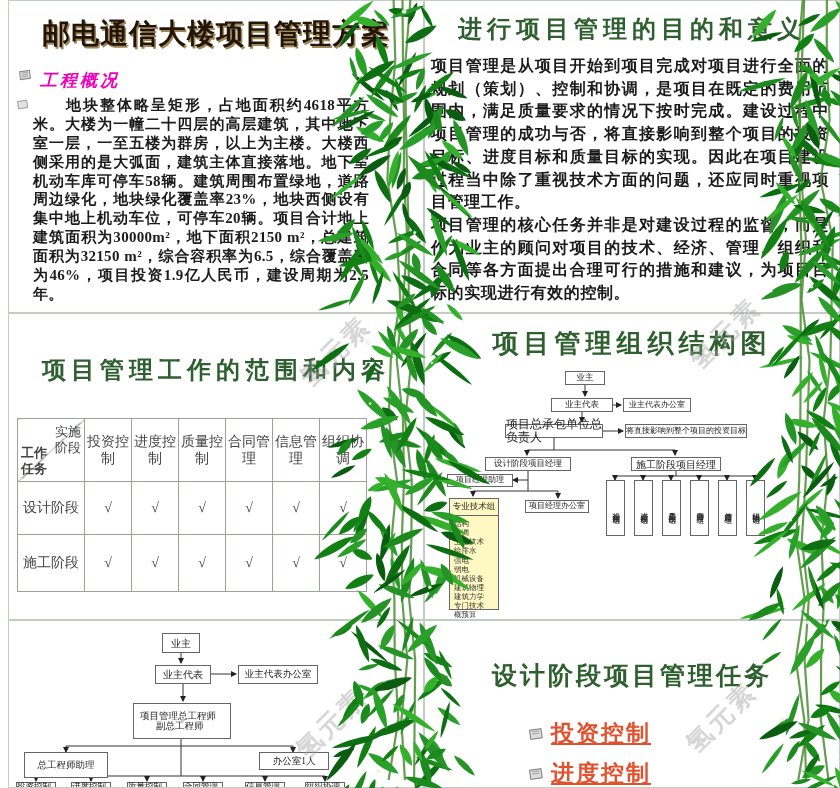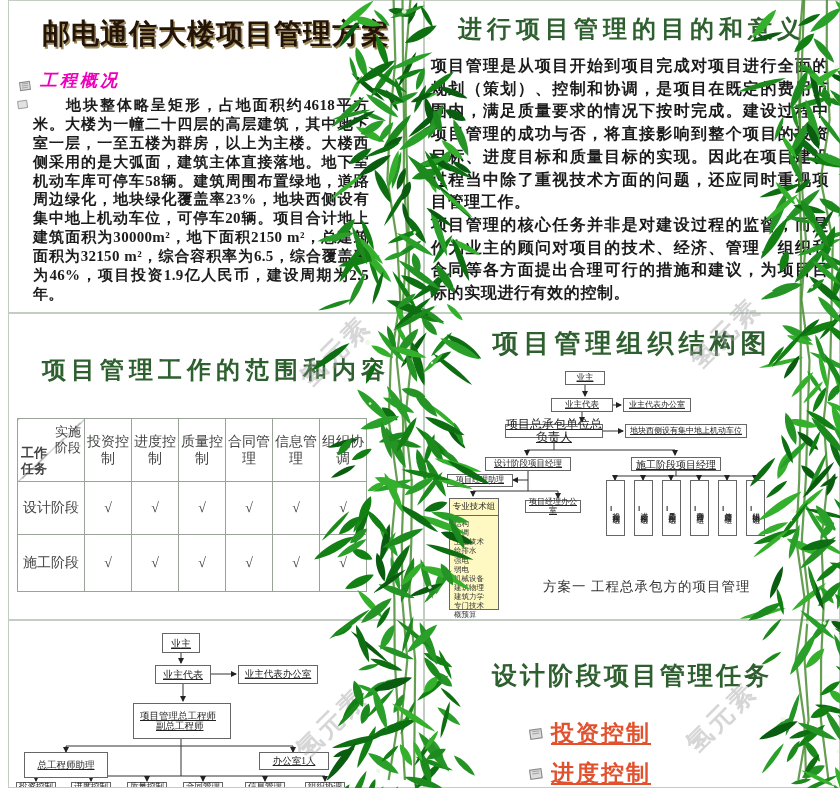--- a/index.html
+++ b/index.html
@@ -2,21 +2,21 @@
 <html><head>
 <meta charset="utf-8">
 <style>
   html,body{margin:0;padding:0;background:#ffffff;}
   #canvas{position:relative;width:840px;height:788px;overflow:hidden;background:#fff;
           font-family:"Liberation Serif","DejaVu Serif",serif;color:#222;}
   .slide{position:absolute;background:#fff;border:1px solid #c3cdc3;box-sizing:border-box;overflow:hidden;}
   
   .s1-title{margin-top:14px;text-align:center;font-size:28px;font-weight:bold;color:#241408;
             letter-spacing:1px;text-shadow:1.5px 1.5px 0 #9c8a5a;}
-  .s1-section{display:flex;align-items:flex-end;gap:7px;margin:16px 0 4px 10px;}
+  .s1-section{display:flex;align-items:flex-start;gap:7px;margin:16px 0 4px 10px;}
   .s1-section-label{font-size:17px;font-weight:bold;font-style:italic;color:#ee00bb;letter-spacing:3px;}
   .s1-bodywrap{position:relative;margin:4px 16px 0 24px;}
   .s1-bullet{position:absolute;left:-16px;top:3px;}
   .s1-body{font-size:15px;font-weight:bold;line-height:1.26;text-align:justify;color:#1c1c1c;
            text-indent:2.2em;width:336px;letter-spacing:.3px;}
   
   .s2-title{margin-top:12px;text-align:center;font-size:24px;font-weight:bold;color:#2e5f2e;letter-spacing:5px;}
   .s2-body{margin:10px 6px 0 6px;font-size:16px;font-weight:600;line-height:1.42;text-align:justify;
            color:#1a1a1a;letter-spacing:.6px;width:398px;}
   .s2-body p{margin:0;}
@@ -27,21 +27,21 @@
                   padding:0;line-height:1.25;}
   td.corner{position:relative;width:66px;height:62px;
      background-image:linear-gradient(to bottom right,transparent 49.4%,#9aa29a 49.4%,#9aa29a 50.6%,transparent 50.6%);}
   .corner-top{position:absolute;top:5px;right:3px;width:32px;font-size:13px;text-align:right;}
   .corner-bottom{position:absolute;bottom:4px;left:3px;width:28px;font-size:13px;text-align:left;font-weight:bold;}
   td.colhead{width:46px;height:62px;padding:2px 8px;}
   td.rowlabel{height:52px;padding:2px 12px;}
   td.check{font-size:13px;color:#666;}
   
   .node{position:absolute;border:1px solid #666;background:#fff;display:flex;align-items:center;
-        justify-content:center;text-align:center;box-sizing:border-box;color:#222;line-height:1.1;text-decoration:underline;}
+        justify-content:center;box-sizing:border-box;color:#222;line-height:1.1;}
   .chart-svg{position:absolute;left:0;top:0;}
   .s4-title{margin-top:12px;text-align:center;font-size:26px;font-weight:bold;color:#2e5f2e;letter-spacing:5px;}
   .vgroup{writing-mode:vertical-rl;text-orientation:upright;letter-spacing:1px;font-size:7.5px;}
   .techbox{position:absolute;border:1px solid #666;background:#fef9c3;box-sizing:border-box;font-size:8px;}
   .techbox .tb-head{border-bottom:1px solid #666;text-align:center;font-size:8.5px;padding:2px 0;}
   .techbox ul{list-style:none;margin:3px 0 0 0;padding:0 0 0 4px;font-size:7.5px;line-height:1.22;color:#333;}
   .s4-caption{position:absolute;left:118px;top:264px;width:240px;font-size:13.5px;color:#333;letter-spacing:1px;}
   
   .s6-title{margin-top:38px;text-align:center;font-size:25px;font-weight:bold;color:#2e5f2e;letter-spacing:3px;}
   .s6-list{margin:26px 0 0 104px;}
@@ -148,48 +148,47 @@
         <path d="M246 162 L246 166" marker-end="url(#ah4)"></path>
         <path d="M274 162 L274 166" marker-end="url(#ah4)"></path>
         <path d="M302 162 L302 166" marker-end="url(#ah4)"></path>
         <path d="M330 162 L330 166" marker-end="url(#ah4)"></path>
       </g>
     </svg>
     <div class="node" style="left:140px;top:57px;width:40px;height:14px;font-size:8.5px;">业主</div>
     <div class="node" style="left:126px;top:84px;width:62px;height:14px;font-size:8.5px;">业主代表</div>
     <div class="node" style="left:198px;top:84px;width:68px;height:14px;font-size:8px;">业主代表办公室</div>
     <div class="node" style="left:80px;top:110px;width:98px;height:14px;font-size:12px;">项目总承包单位总负责人</div>
-    <div class="node" style="left:200px;top:110px;width:122px;height:14px;font-size:8px;">地块西侧设有集中地上机动车位</div>
+    <div class="node" style="left:200px;top:110px;width:122px;height:14px;font-size:8px;">将直接影响到整个项目的投资目标</div>
     <div class="node" style="left:60px;top:143px;width:86px;height:14px;font-size:8.5px;">设计阶段项目经理</div>
     <div class="node" style="left:206px;top:143px;width:90px;height:14px;font-size:10px;">施工阶段项目经理</div>
     <div class="node" style="left:22px;top:160px;width:66px;height:13px;font-size:8px;">项目经理助理</div>
     <div class="techbox" style="left:24px;top:184px;width:50px;height:112px;">
       <div class="tb-head">专业技术组</div>
       <ul>
         <li>结构</li>
         <li>空调</li>
         <li>卫生技术</li>
         <li>给排水</li>
         <li>强电</li>
         <li>弱电</li>
         <li>机械设备</li>
         <li>建筑物理</li>
         <li>建筑力学</li>
         <li>专门技术</li>
         <li>概预算</li>
       </ul>
     </div>
-    <div class="node" style="left:100px;top:186px;width:56px;height:13px;font-size:8px;">项目经理办公室</div>
+    <div class="node" style="left:100px;top:186px;width:64px;height:13px;font-size:8px;">项目经理办公室</div>
     <div class="node vgroup" style="left:181px;top:166px;width:19px;height:56px;">投资控制组</div>
     <div class="node vgroup" style="left:209px;top:166px;width:19px;height:56px;">进度控制组</div>
     <div class="node vgroup" style="left:237px;top:166px;width:19px;height:56px;">质量控制组</div>
     <div class="node vgroup" style="left:265px;top:166px;width:19px;height:56px;">合同管理组</div>
     <div class="node vgroup" style="left:293px;top:166px;width:19px;height:56px;">信息管理组</div>
     <div class="node vgroup" style="left:321px;top:166px;width:19px;height:56px;">组织协调组</div>
-    <div class="s4-caption">方案一  工程总承包方的项目管理</div>
   </div>
 
   <div class="slide" style="left:8px;top:620px;width:416px;height:168px;">
     <svg class="chart-svg" width="416" height="168">
       <defs>
         <marker id="ah5" markerWidth="6" markerHeight="6" refX="5" refY="3" orient="auto">
           <path d="M0,0 L6,3 L0,6 z" fill="#222"></path>
         </marker>
       </defs>
       <g stroke="#333" stroke-width="1" fill="none">

